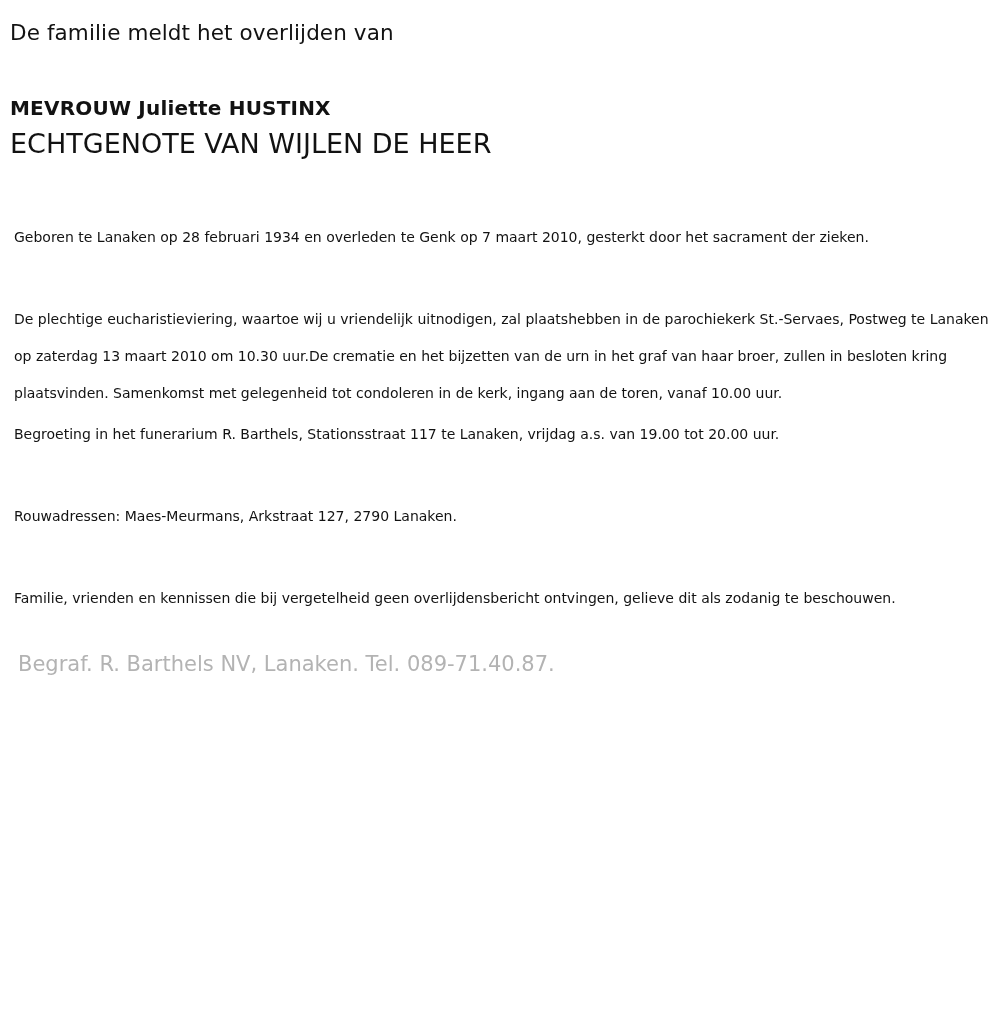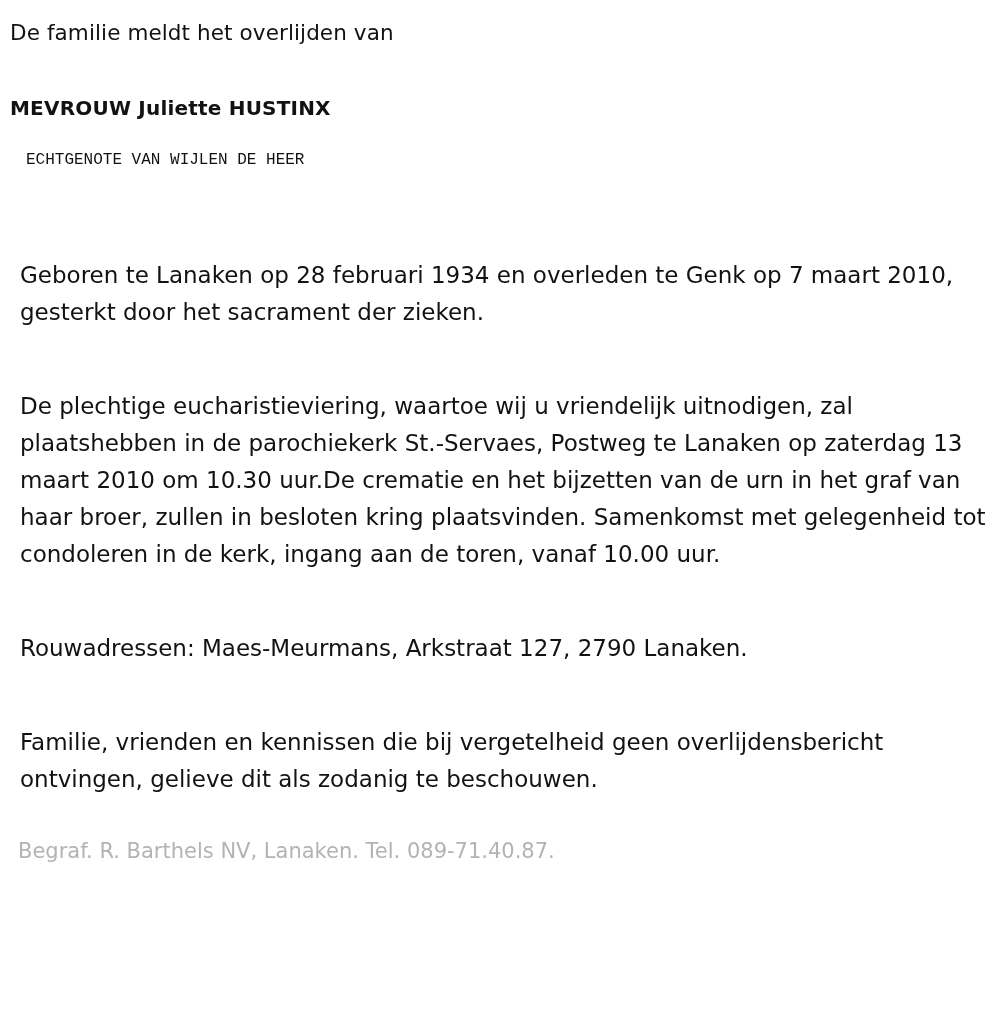--- a/index.html
+++ b/index.html
@@ -36,37 +36,36 @@
     height: 18px;
   }
   .deceased-name {
     font-size: 20px;
     font-weight: bold;
     line-height: 40px;
     letter-spacing: 0.2px;
     margin: 0;
   }
   .relation-label {
-    font-size: 16px;
+    font-size: 27px;
     line-height: 32px;
-    margin: 16px;
-    font-family: Liberation Mono, monospace;
+    margin: 0;
   }
   .spouse {
     font-size: 21.5px;
     line-height: 34px;
     margin: 0;
   }
   .dagger {
     font-weight: bold;
   }
   .body-block {
-    font-size: 23px;
+    font-size: 14px;
     line-height: 37px;
-    margin: 10px;
+    margin: 4px;
     max-width: 980px;
   }
   .footer-line {
     font-size: 21px;
     line-height: 34px;
     color: #b3b3b3;
     margin: 8px;
   }
 </style>
 </head>
@@ -85,20 +84,21 @@
 
   <div class="spacer"></div>
   <div class="spacer-sm"></div>
 
   <p class="body-block">Geboren te Lanaken op 28 februari 1934 en overleden te Genk op 7 maart 2010, gesterkt door het sacrament der zieken.</p>
 
   <div class="spacer"></div>
 
   <p class="body-block">De plechtige eucharistieviering, waartoe wij u vriendelijk uitnodigen, zal plaatshebben in de parochiekerk St.-Servaes, Postweg te Lanaken op zaterdag 13 maart 2010 om 10.30 uur.De crematie en het bijzetten van de urn in het graf van haar broer, zullen in besloten kring plaatsvinden. Samenkomst met gelegenheid tot condoleren in de kerk, ingang aan de toren, vanaf 10.00 uur.</p>
 
+  <p class="body-block">Begroeting in het funerarium R. Barthels, Stationsstraat 117 te Lanaken, vrijdag a.s. van 19.00 tot 20.00 uur.</p>
 
   <div class="spacer"></div>
 
   <p class="body-block">Rouwadressen: Maes-Meurmans, Arkstraat 127, 2790 Lanaken.</p>
 
 
   <div class="spacer"></div>
 
   <p class="body-block">Familie, vrienden en kennissen die bij vergetelheid geen overlijdensbericht ontvingen, gelieve dit als zodanig te beschouwen.</p>
 

